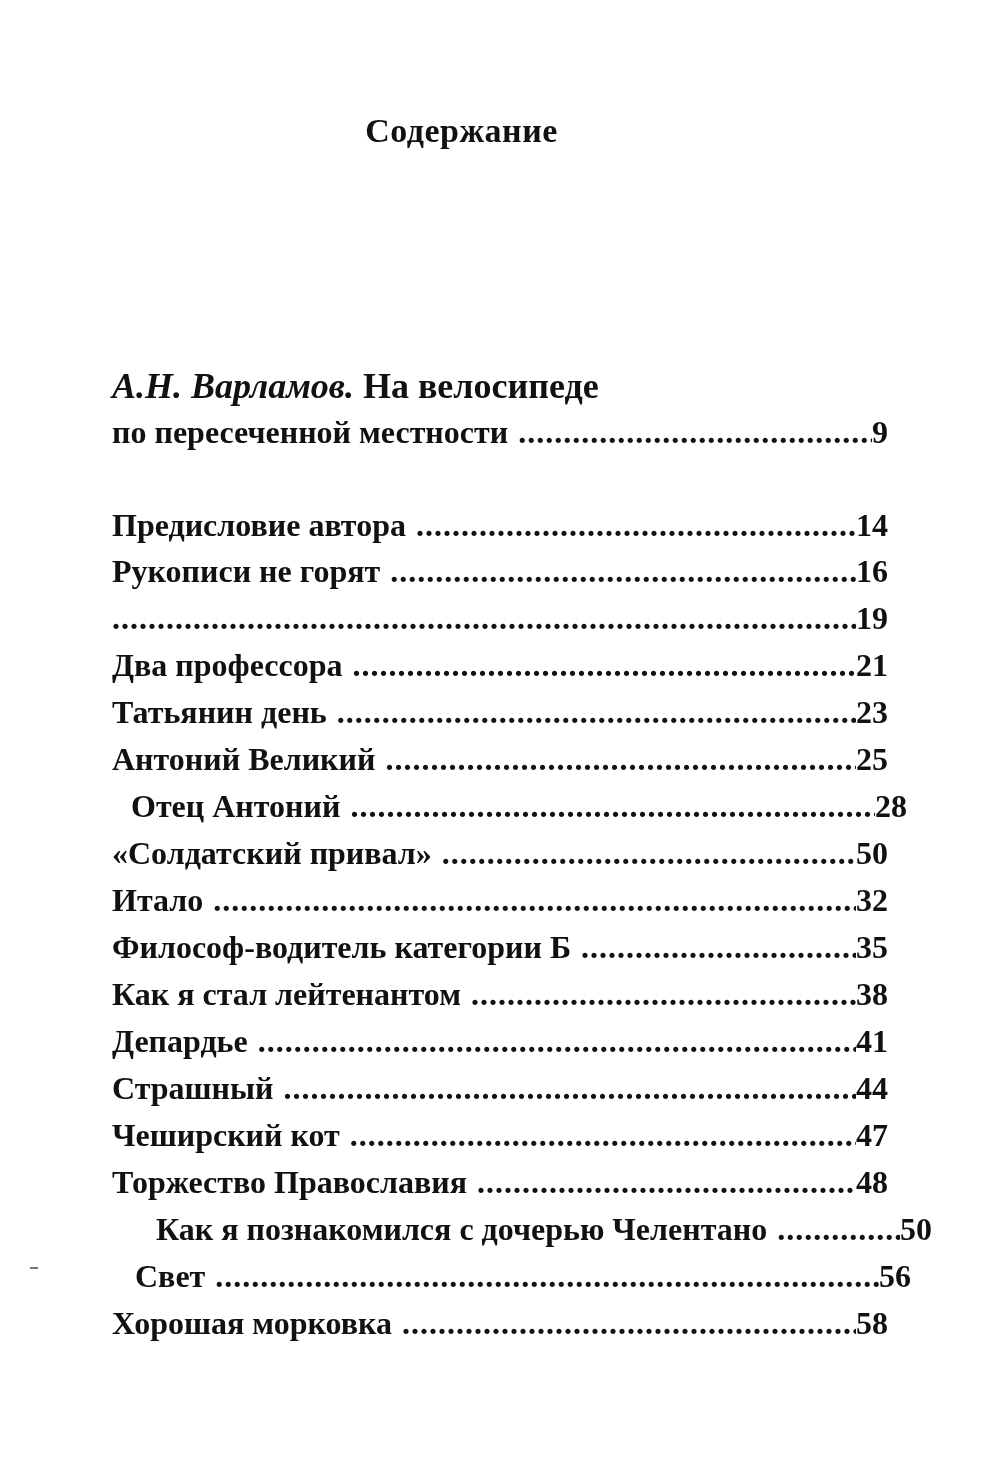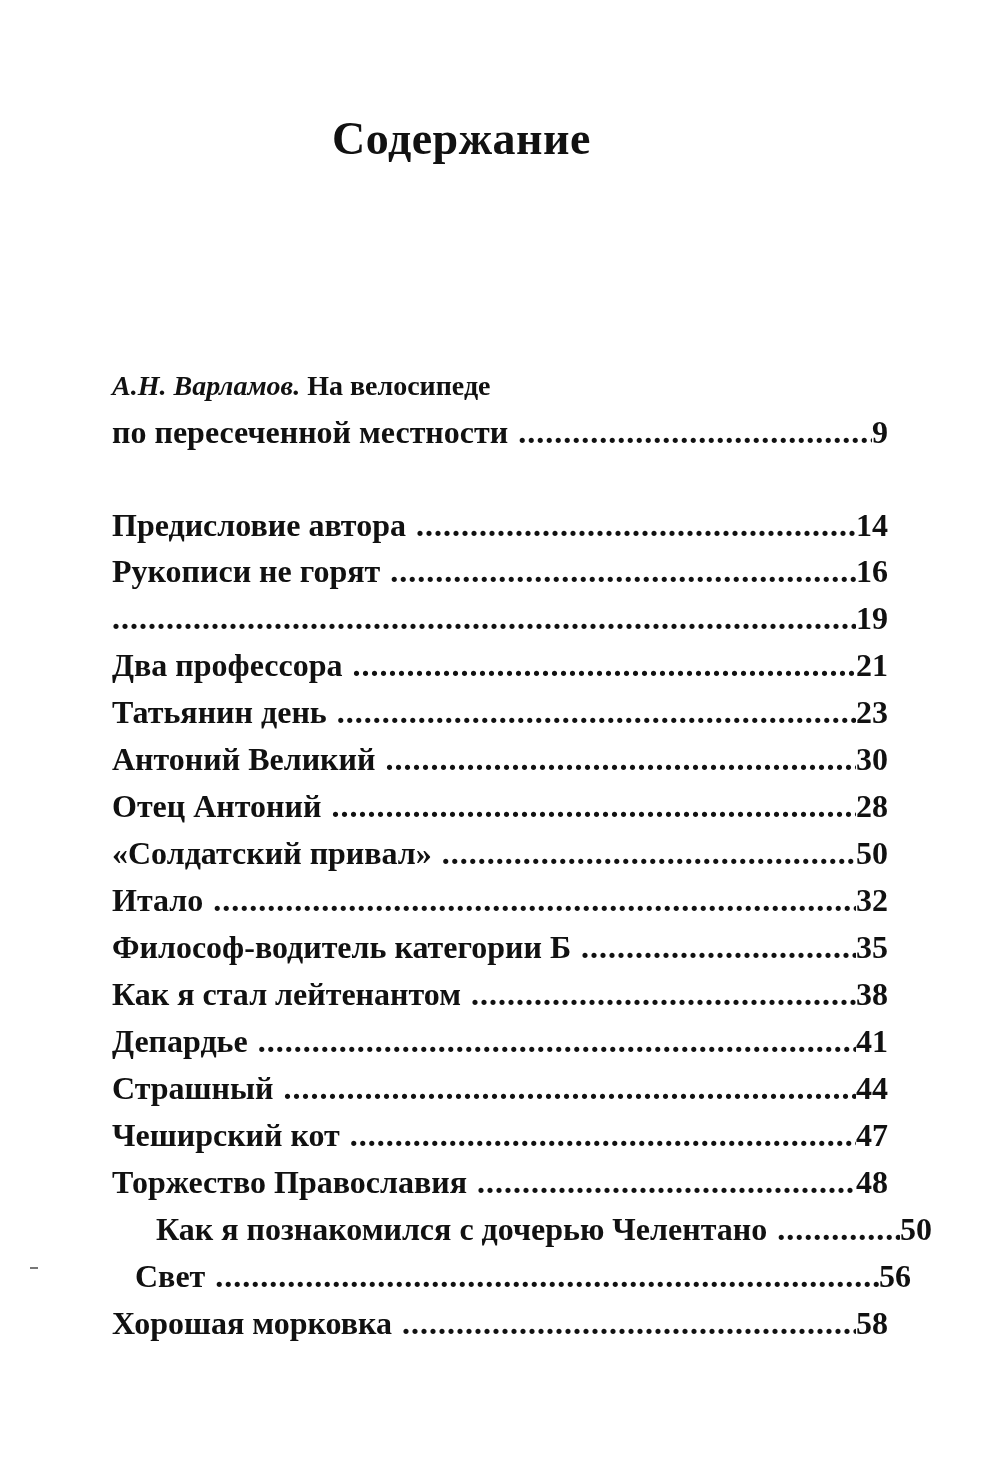--- a/index.html
+++ b/index.html
@@ -1,27 +1,27 @@
 <!DOCTYPE html>
 <html><head>
   <meta charset="utf-8">
   <style>
     html, body { margin:0; padding:0; background:#fff; }
     body { width:1000px; height:1481px; position:relative; overflow:hidden;
       font-family:"Liberation Serif","DejaVu Serif",serif; color:#111; }
     .title { position:absolute; top:112px; left:0; width:923px; text-align:center;
-      font-size:46px; font-weight:bold; letter-spacing:0.5px; }
+      font-size:34px; font-weight:bold; letter-spacing:0.5px; }
     .entry { position:absolute; left:112px; width:776px; font-size:32px; font-weight:bold;
       display:flex; align-items:flex-end; white-space:nowrap; line-height:40px; }
     .entry .label { flex:0 0 auto; padding-right:10px; }
     .entry .dots { flex:1 1 auto; overflow:hidden; font-weight:bold; letter-spacing:1px; }
     .entry .dots::after { content:"........................................................................................................................................................................"; }
     .entry .page { flex:0 0 auto; }
     .author { font-style:italic; }
-    .first-line { position:absolute; left:112px; top:366px; font-size:28px; font-weight:bold; line-height:40px; }
+    .first-line { position:absolute; left:112px; top:366px; font-size:36px; font-weight:bold; line-height:40px; }
     .mark { position:absolute; left:30px; top:1267px; width:8px; height:2px; background:#777; }
   </style>
 </head>
 <body>
 
 <div class="title">Содержание</div>
 
 <div class="first-line">
   <span class="author">А.Н. Варламов.</span><span> На велосипеде</span>
 </div>
@@ -51,23 +51,23 @@
     <span class="page">21</span>
   </div>
 <div class="entry" style="top:692px;">
     <span class="label">Татьянин день</span>
     <span class="dots"></span>
     <span class="page">23</span>
   </div>
 <div class="entry" style="top:739px;">
     <span class="label">Антоний Великий</span>
     <span class="dots"></span>
-    <span class="page">30</span>
+    <span class="page">25</span>
   </div>
-<div class="entry" style="top:786px;">
+<div class="entry" style="top:786px;margin-left:19px;">
     <span class="label">Отец Антоний</span>
     <span class="dots"></span>
     <span class="page">28</span>
   </div>
 <div class="entry" style="top:833px;">
     <span class="label">«Солдатский привал»</span>
     <span class="dots"></span>
     <span class="page">50</span>
   </div>
 <div class="entry" style="top:880px;">

